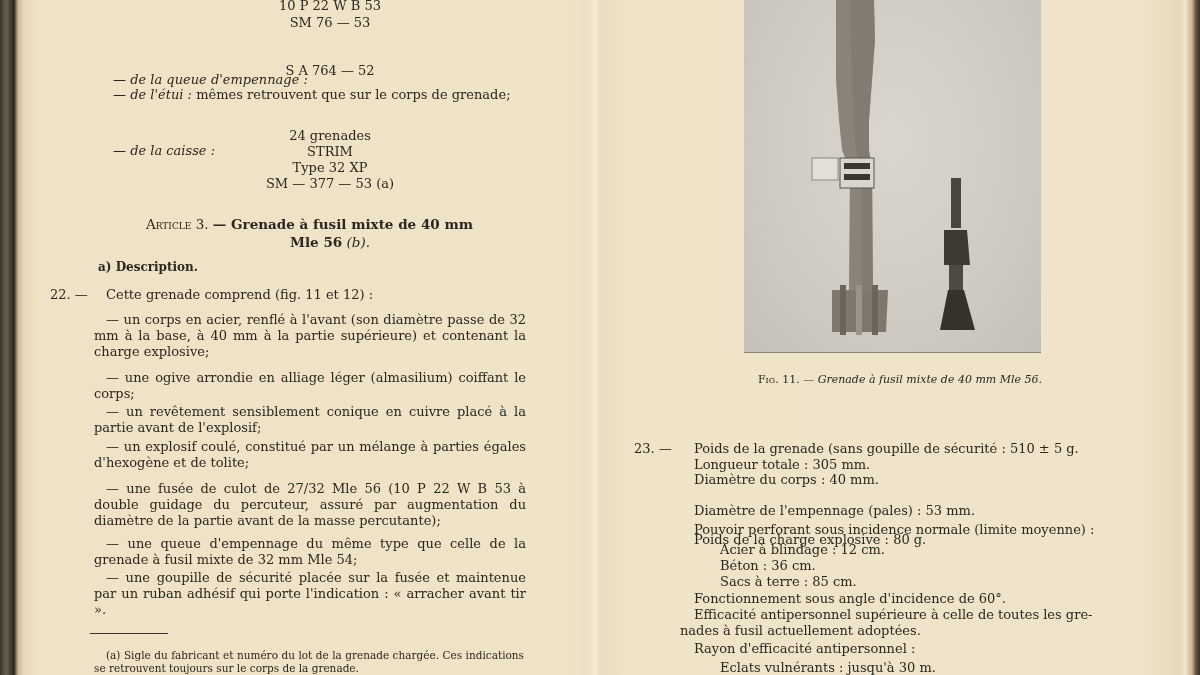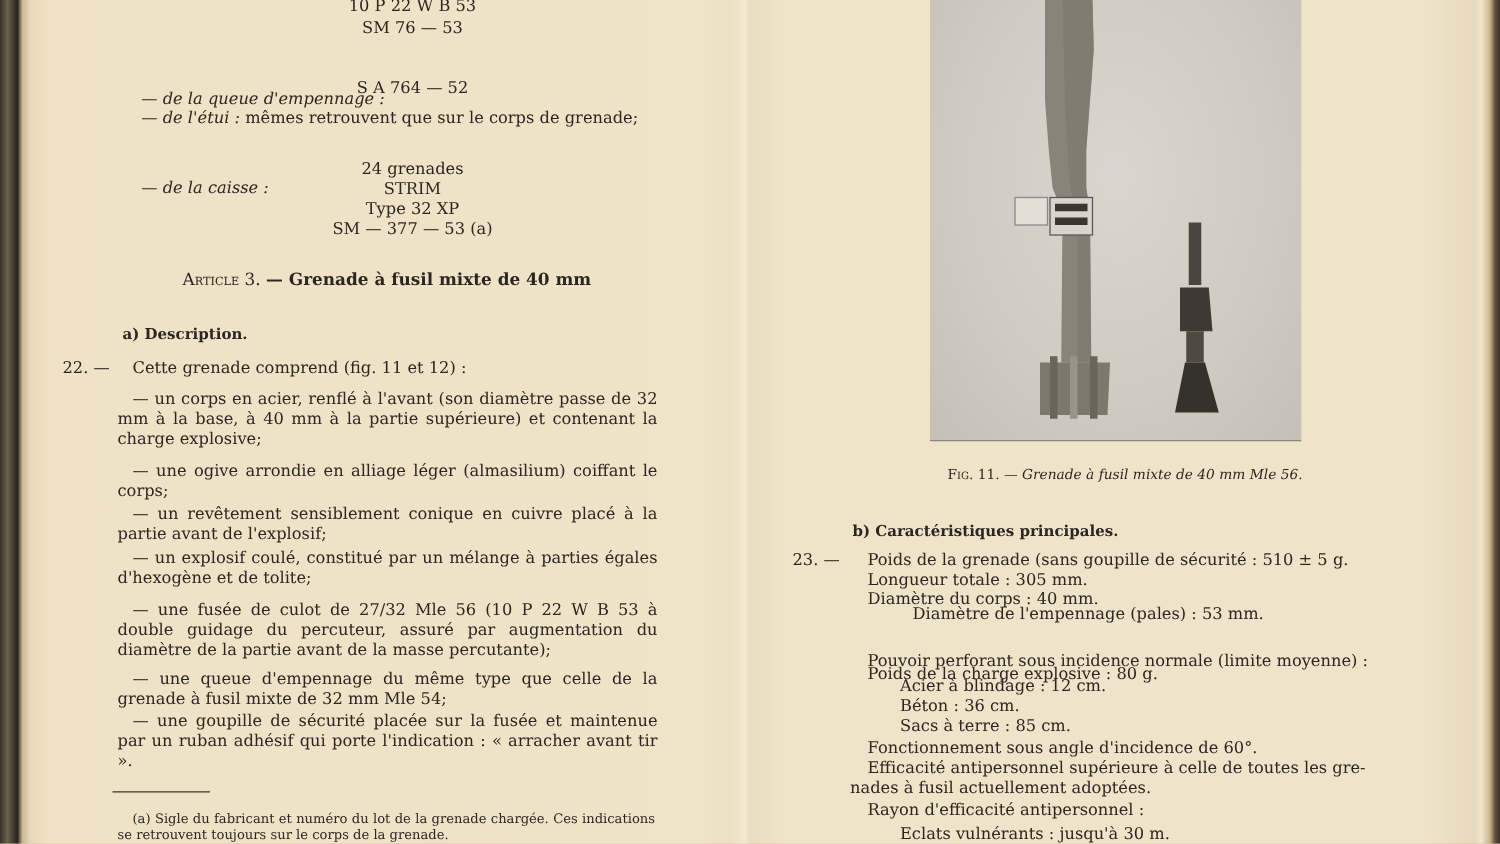--- a/index.html
+++ b/index.html
@@ -56,20 +56,24 @@
     <div class="t it" style="left:113px;top:111px;">— de la caisse :</div>
     <div class="t c" style="left:200px;width:260px;top:128px;">24 grenades</div>
     <div class="t c" style="left:200px;width:260px;top:144px;">STRIM</div>
     <div class="t c" style="left:200px;width:260px;top:160px;">Type 32 XP</div>
     <div class="t c" style="left:200px;width:260px;top:176px;">SM — 377 — 53 (a)</div>
 
     <div class="t" style="left:146px;top:216px;font-size:13.5px;">
       <span class="sc">Article 3.</span>
       <span class="b">— Grenade à fusil mixte de 40 mm</span>
     </div>
+    <div class="t c" style="left:200px;width:260px;top:234px;font-size:13.5px;">
+      <span class="b">Mle 56</span>
+      <span class="it">(b).</span>
+    </div>
 
     <div class="t b" style="left:98px;top:259px;font-size:12px;">a) Description.</div>
 
     <div class="t" style="left:50px;top:287px;">22. —</div>
     <div class="t" style="left:106px;top:287px;">Cette grenade comprend (fig. 11 et 12) :</div>
 
     <div class="t just" style="left:94px;width:432px;top:312px;text-indent:12px;">— un corps en acier, renflé à l'avant (son diamètre passe de 32 mm à la base, à 40 mm à la partie supérieure) et contenant la charge explosive;</div>
     <div class="t just" style="left:94px;width:432px;top:370px;text-indent:12px;">— une ogive arrondie en alliage léger (almasilium) coiffant le corps;</div>
     <div class="t just" style="left:94px;width:432px;top:439px;text-indent:12px;">— un explosif coulé, constitué par un mélange à parties égales d'hexogène et de tolite;</div>
     <div class="t just" style="left:94px;width:432px;top:404px;text-indent:12px;">— un revêtement sensiblement conique en cuivre placé à la partie avant de l'explosif;</div>
@@ -104,27 +108,26 @@
       <rect x="205" y="265" width="14" height="25" fill="#4e4941"></rect>
       <path d="M204 290 L220 290 L231 330 L196 330 Z" fill="#35312b"></path>
     </svg>
   </div>
 
   <div class="t c" style="left:600px;width:600px;top:372px;font-size:11px;">
     <span class="sc">Fig. 11.</span>
     <span class="it">— Grenade à fusil mixte de 40 mm Mle 56.</span>
   </div>
 
-  <div class="t b" style="left:682px;top:417px;font-size:12px;">b) Caractéristiques principales.</div>
 
   <div class="t" style="left:634px;top:441px;">23. —</div>
   <div class="t" style="left:694px;top:441px;">Poids de la grenade (sans goupille de sécurité : 510 ± 5 g.</div>
   <div class="t" style="left:694px;top:457px;">Longueur totale : 305 mm.</div>
   <div class="t" style="left:694px;top:472px;">Diamètre du corps : 40 mm.</div>
-  <div class="t" style="left:694px;top:484px;margin-left:36px;">Diamètre de l'empennage (pales) : 53 mm.</div>
+  <div class="t" style="left:694px;top:503px;">Diamètre de l'empennage (pales) : 53 mm.</div>
   <div class="t" style="left:694px;top:486px;margin-top:46px;">Poids de la charge explosive : 80 g.</div>
   <div class="t" style="left:694px;top:522px;">Pouvoir perforant sous incidence normale (limite moyenne) :</div>
 
   <div class="t" style="left:720px;top:542px;">Acier à blindage : 12 cm.</div>
   <div class="t" style="left:720px;top:558px;">Béton : 36 cm.</div>
   <div class="t" style="left:720px;top:574px;">Sacs à terre : 85 cm.</div>
 
   <div class="t" style="left:694px;top:591px;">Fonctionnement sous angle d'incidence de 60°.</div>
   <div class="t" style="left:694px;top:607px;text-align:center;">Efficacité antipersonnel supérieure à celle de toutes les gre-</div>
   <div class="t" style="left:680px;top:623px;">nades à fusil actuellement adoptées.</div>

